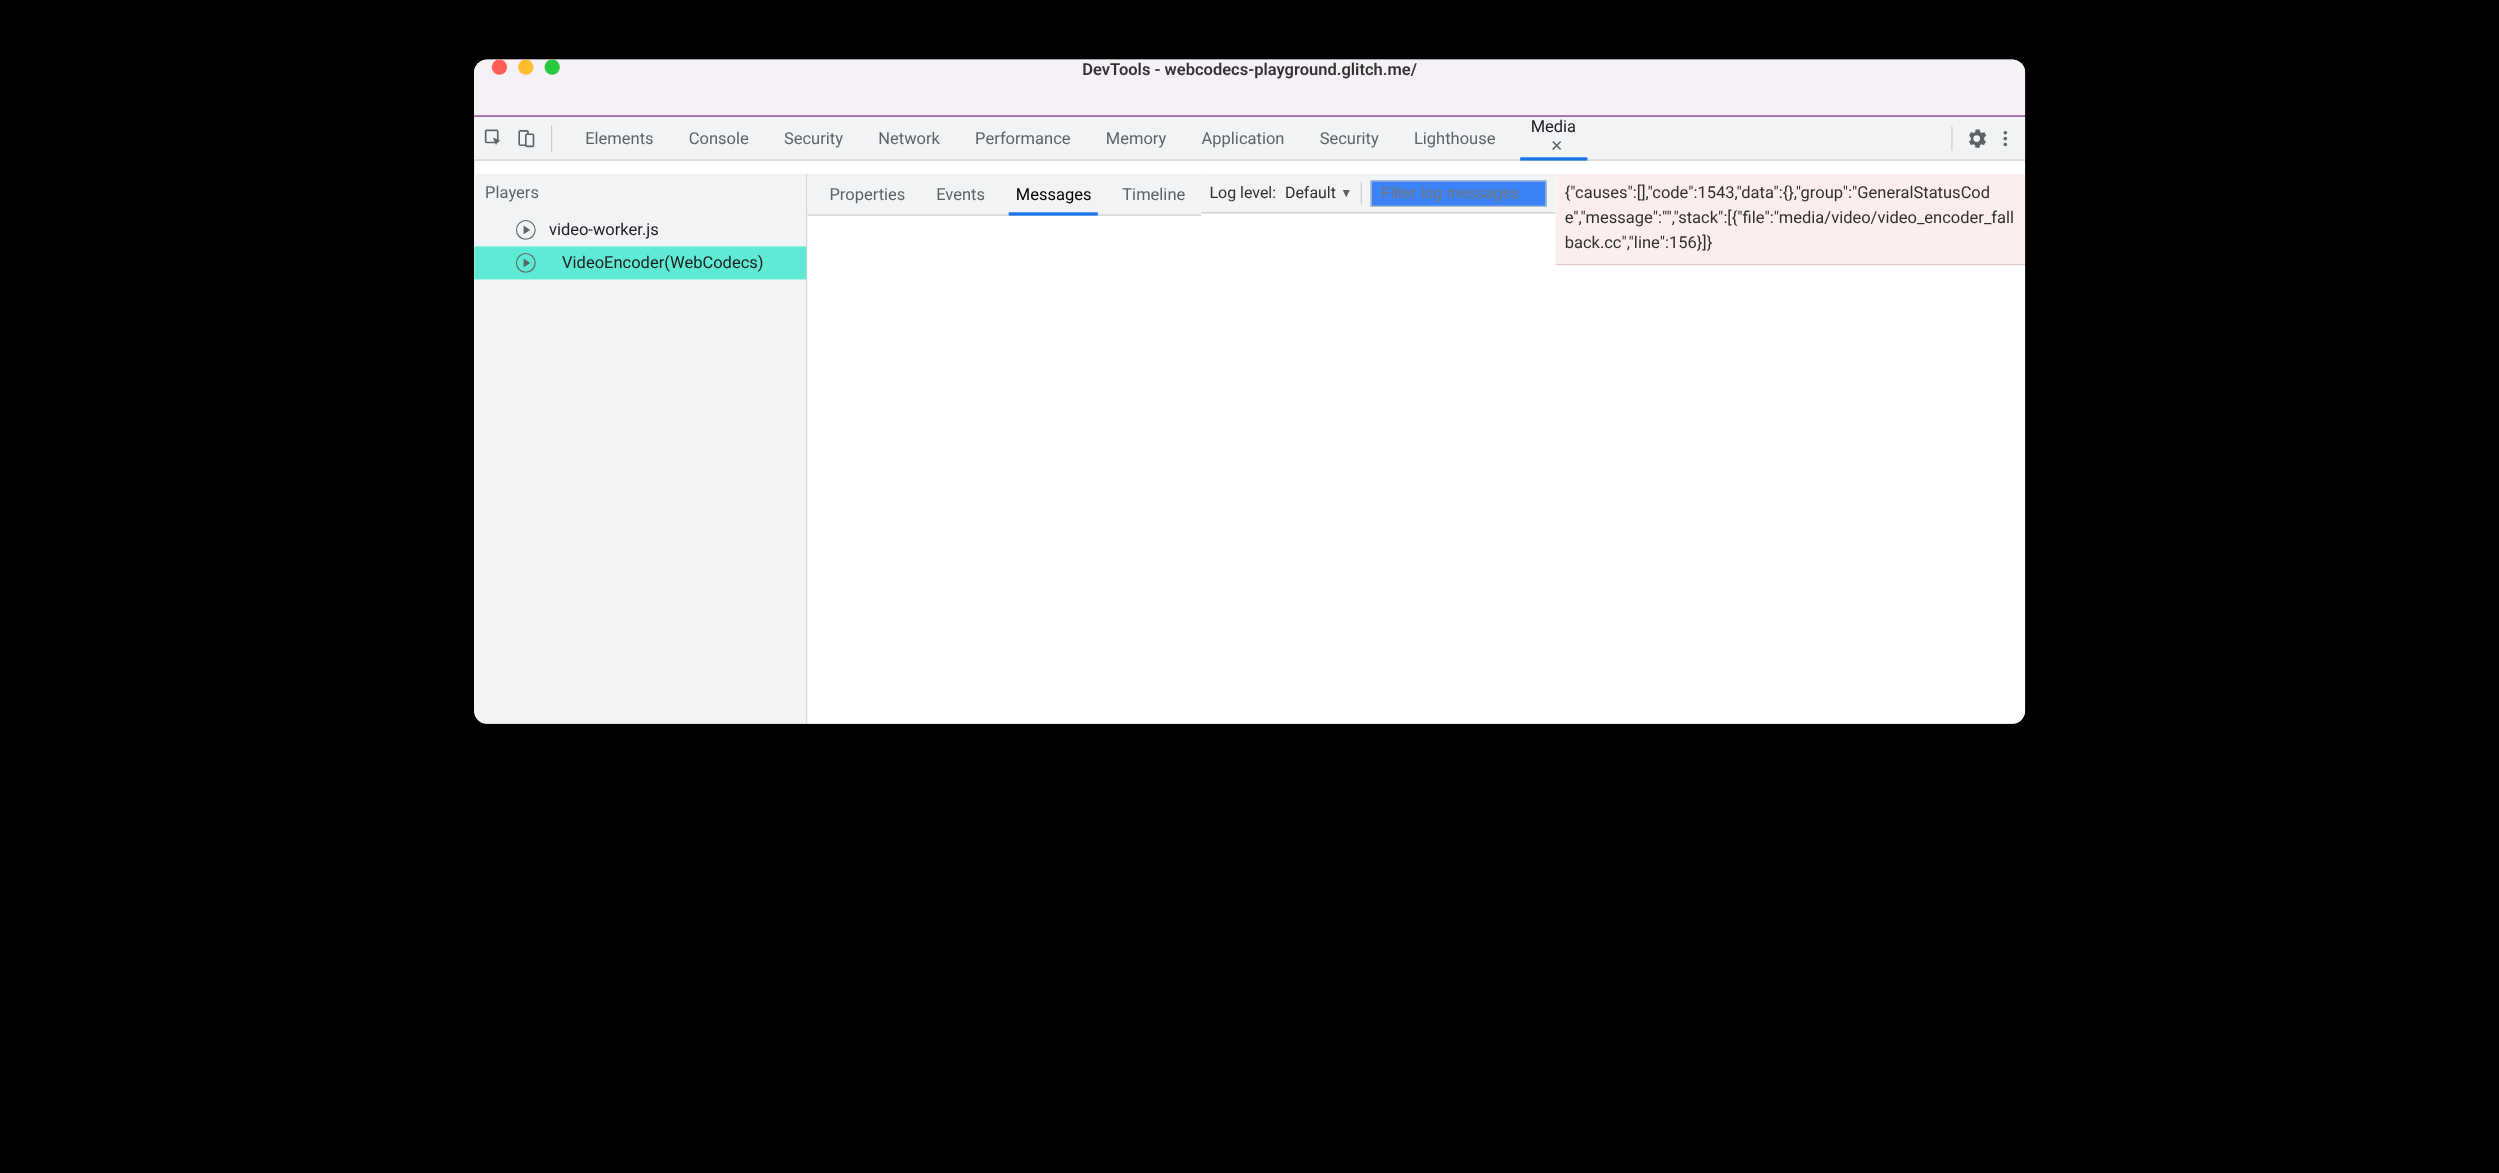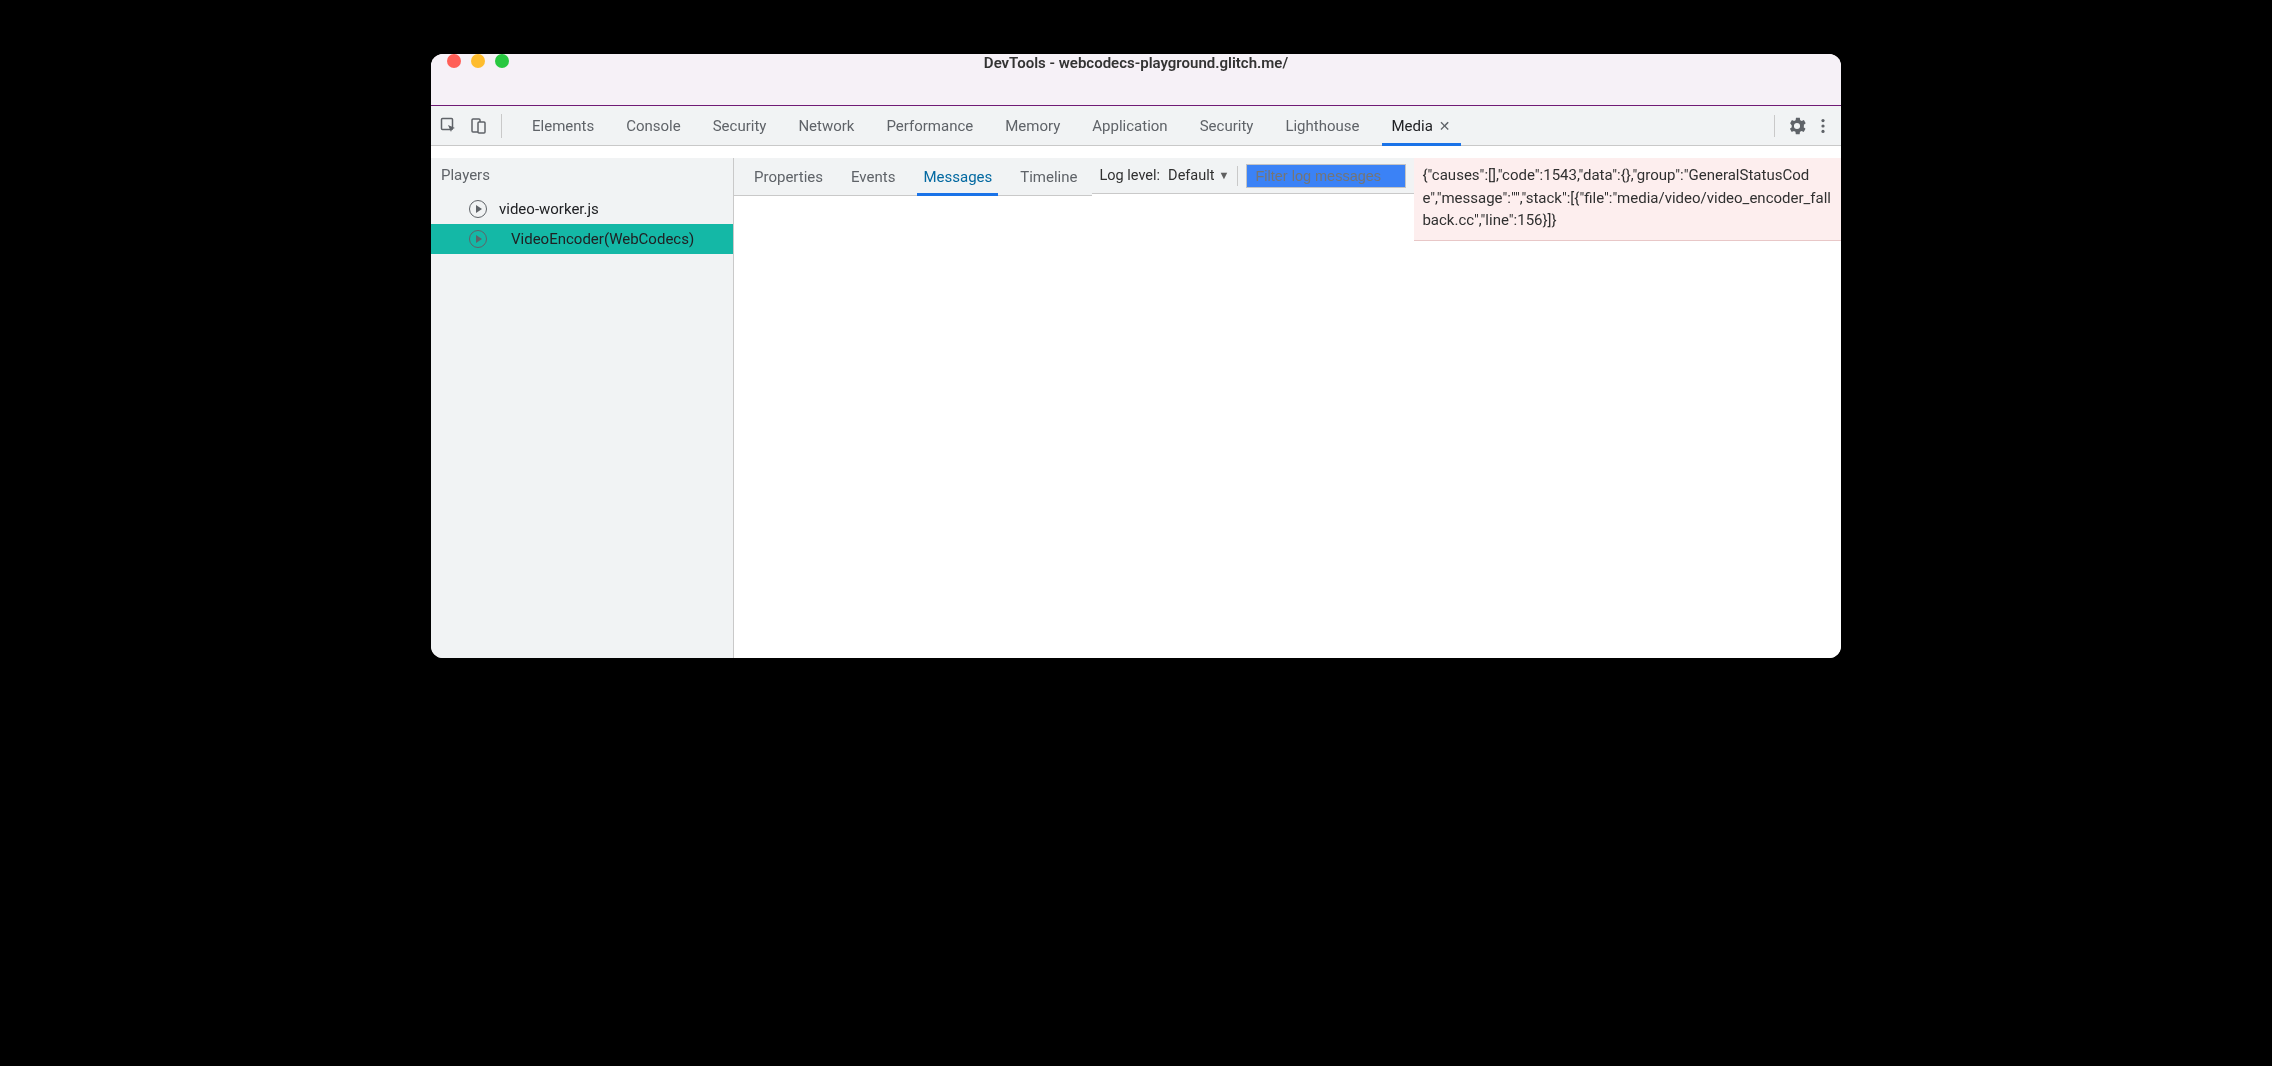--- a/index.html
+++ b/index.html
@@ -80,20 +80,21 @@
     padding: 0 16px;
     height: 100%;
     display: flex;
     align-items: center;
     cursor: pointer;
     color: #5f6368;
     position: relative;
   }
   .main-tab.active {
     color: #202124;
+    flex-direction: column;
   }
   .main-tab.active::after {
     content: "";
     position: absolute;
     left: 6px; right: 6px; bottom: -1px;
     height: 3px;
     background: #1a73e8;
   }
   .tab-close {
     margin-left: 6px;
@@ -128,21 +129,21 @@
     color: #5f6368;
   }
   .player-item {
     display: flex;
     align-items: center;
     gap: 12px;
     padding: 6px 10px 6px 38px;
     cursor: pointer;
   }
   .player-item.selected {
-    background: #14b8a6;
+    background: #5eead4;
     gap: 24px;
   }
   .play-icon {
     width: 18px; height: 18px;
     border: 1.6px solid #5f6368;
     border-radius: 50%;
     display: flex; align-items: center; justify-content: center;
     flex-shrink: 0;
   }
   .play-icon::before {
@@ -169,21 +170,21 @@
   }
   .subtab {
     padding: 0 14px;
     height: 100%;
     display: flex;
     align-items: center;
     color: #5f6368;
     cursor: pointer;
     position: relative;
   }
-  .subtab.active { color: #0369a1; }
+  .subtab.active { color: #000000; }
   .subtab.active::after {
     content: "";
     position: absolute;
     left: 8px; right: 8px; bottom: -1px;
     height: 3px;
     background: #1a73e8;
   }
   .filterbar {
     display: flex;
     align-items: center;

